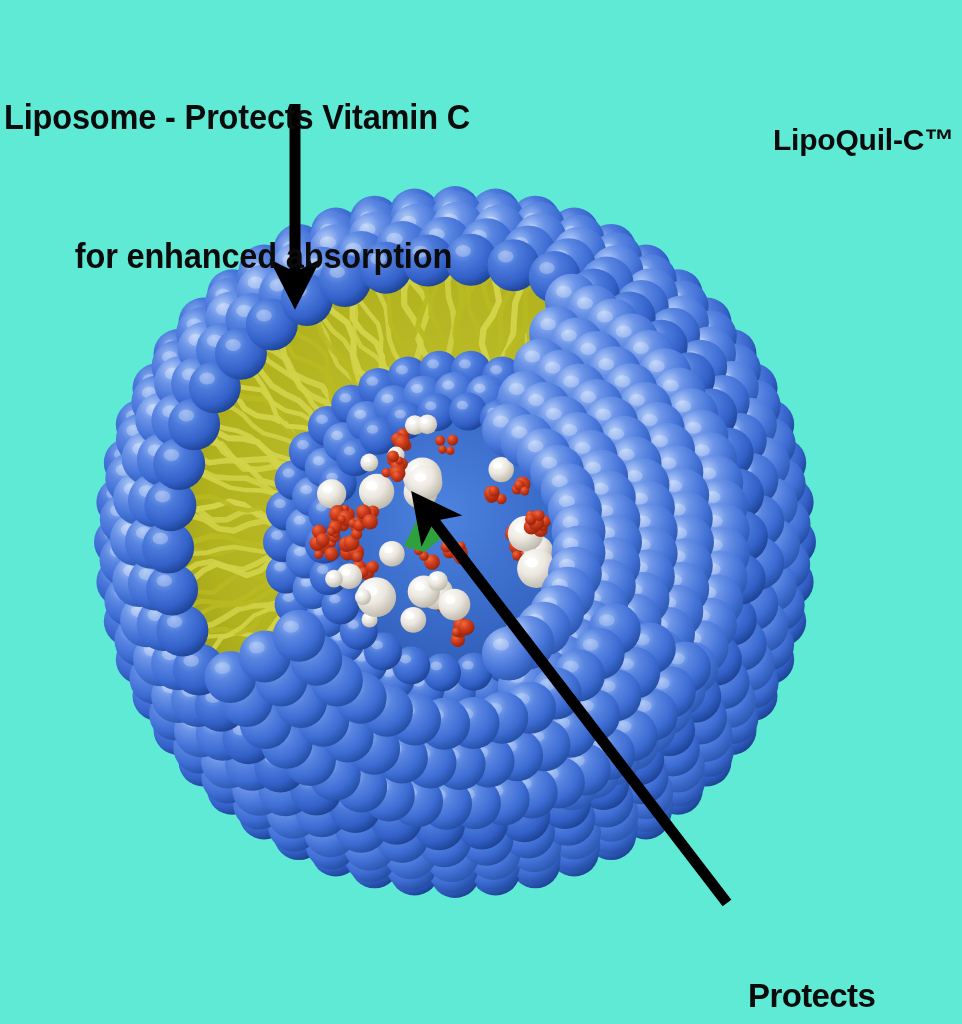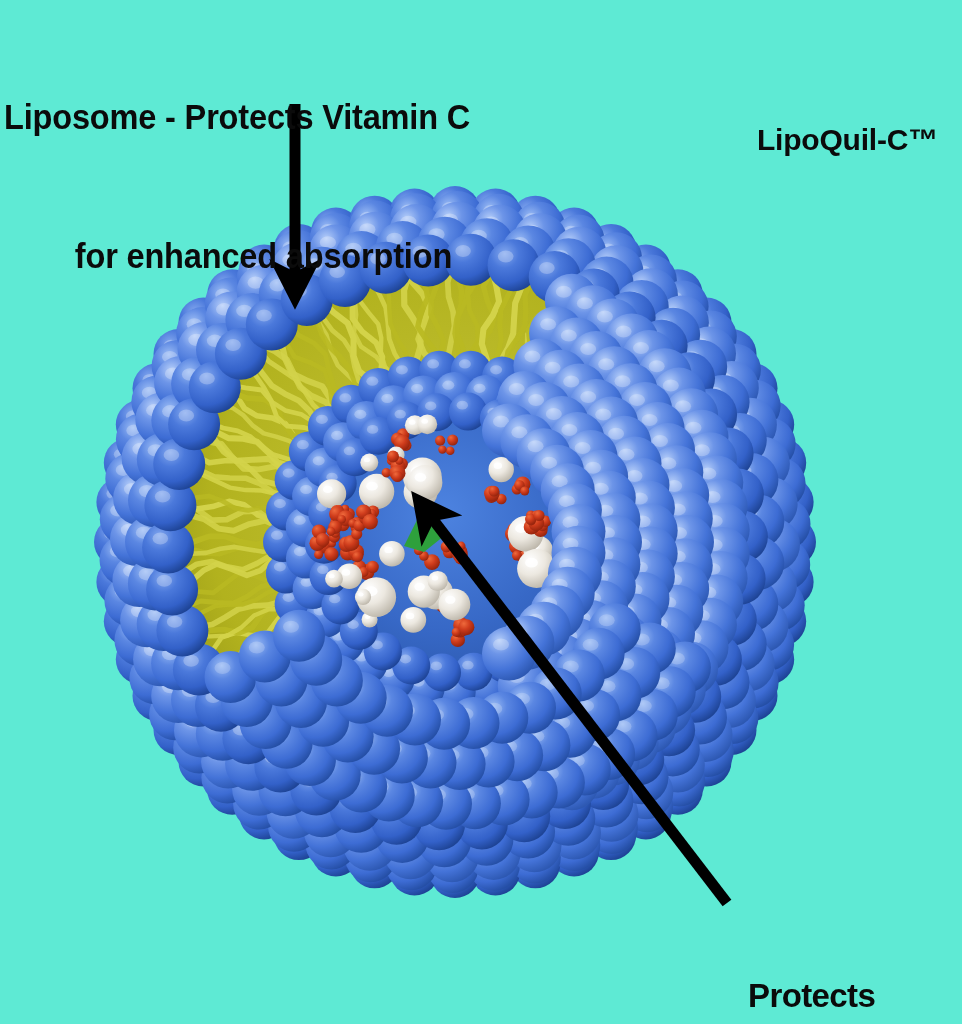--- a/index.html
+++ b/index.html
@@ -40,21 +40,21 @@
     font-size: 35px;
     font-family: "Liberation Sans Narrow", "Liberation Sans", sans-serif;
     transform: scaleX(0.93);
     transform-origin: left top;
     line-height: 1.32;
   }
   #title-callout .l1 { display: block; text-align: left; }
   #title-callout .l2 { display: block; text-align: center; padding-right: 42px; }
 
   #brand-label {
-    right: 24px;
+    right: 8px;
     top: 122px;
     font-size: 30px;
     font-family: "Liberation Sans Narrow", "Liberation Sans", sans-serif;
     text-align: right;
   }
   #ingredient-callout {
     left: 748px;
     top: 862px;
     font-size: 33px;
     line-height: 1.62;

